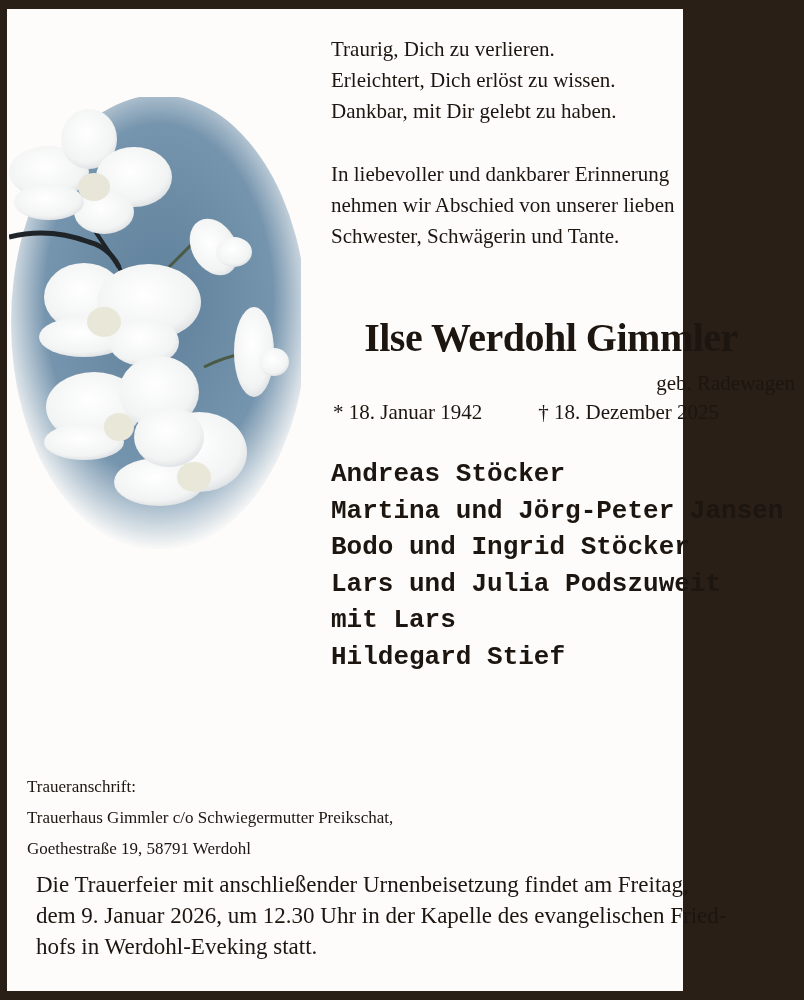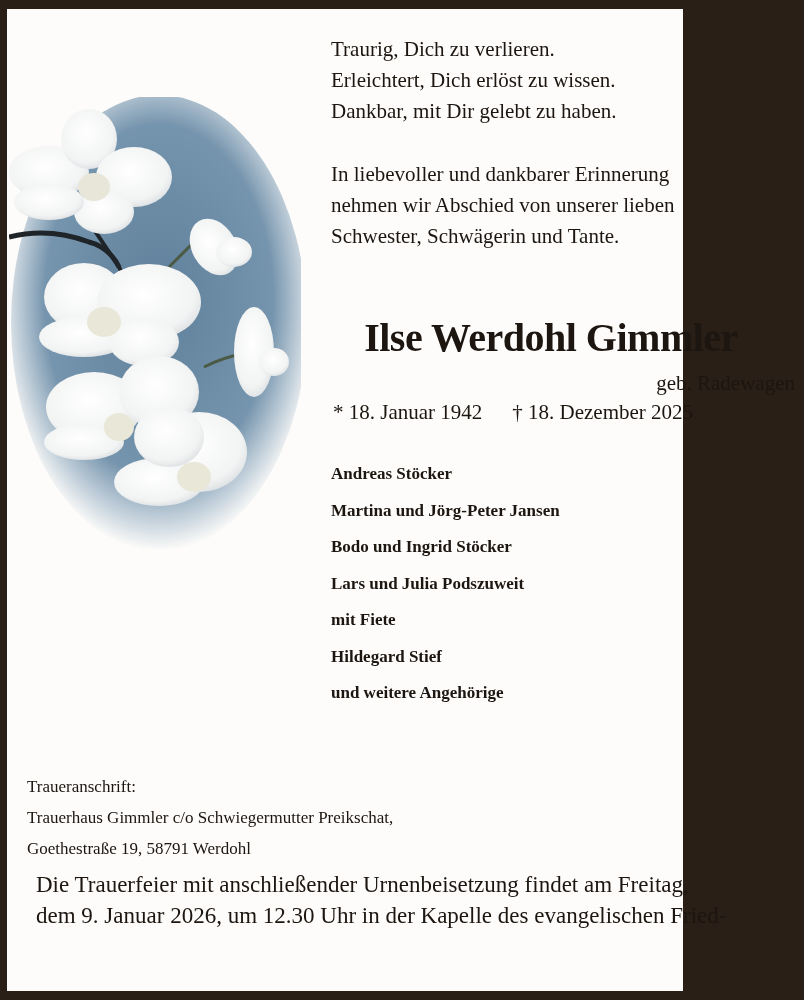--- a/index.html
+++ b/index.html
@@ -41,25 +41,25 @@
     .maiden {
       position: absolute;
       left: 300px; width: 488px; top: 340px;
       text-align: right; font-size: 21px; margin-top: 22px;
     }
     .dates {
       position: absolute;
       left: 326px; top: 391px;
       font-size: 21px; white-space: pre;
     }
-    .dates .death { margin-left: 30px; }
+    .dates .death { margin-left: 56px; }
     .mourners {
       position: absolute;
       left: 324px; top: 447px;
-      font-size: 17px; line-height: 36.5px; font-weight: bold;
+      font-size: 26px; line-height: 36.5px; font-weight: bold; font-family: Liberation Mono, monospace;
     }
     .addr {
       position: absolute;
       left: 20px; top: 762px;
       font-size: 17px; line-height: 31px;
     }
     .service {
       position: absolute;
       left: 29px; top: 860px; width: 760px;
       font-size: 23px; line-height: 31px;
@@ -141,29 +141,29 @@
 
   <div class="name">Ilse Werdohl Gimmler</div>
   <div class="maiden">geb. Radewagen</div>
   <div class="dates"><span>* 18. Januar 1942</span><span class="death">† 18. Dezember 2025</span></div>
 
   <div class="mourners">
     <span class="line">Andreas Stöcker</span>
     <span class="line">Martina und Jörg-Peter Jansen</span>
     <span class="line">Bodo und Ingrid Stöcker</span>
     <span class="line">Lars und Julia Podszuweit</span>
-    <span class="line">mit Fiete</span>
+    <span class="line">mit Lars</span>
     <span class="line">Hildegard Stief</span>
-    <span class="line">und weitere Angehörige</span>
   </div>
 
   <div class="addr">
     <span class="line">Traueranschrift:</span>
     <span class="line">Trauerhaus Gimmler c/o Schwiegermutter Preikschat,</span>
     <span class="line">Goethestraße 19, 58791 Werdohl</span>
   </div>
 
   <div class="service">
     <span class="line">Die Trauerfeier mit anschließender Urnenbeisetzung findet am Freitag,</span>
     <span class="line">dem 9. Januar 2026, um 12.30 Uhr in der Kapelle des evangelischen Fried-</span>
+    <span class="line">hofs in Werdohl-Eveking statt.</span>
   </div>
 
 </div>
 
 </body></html>

